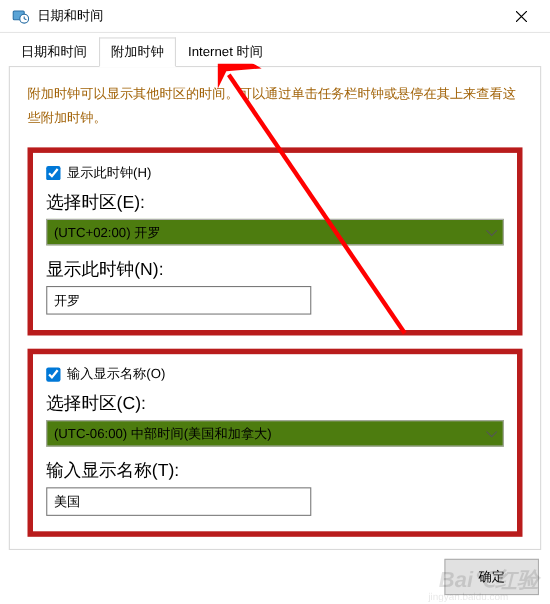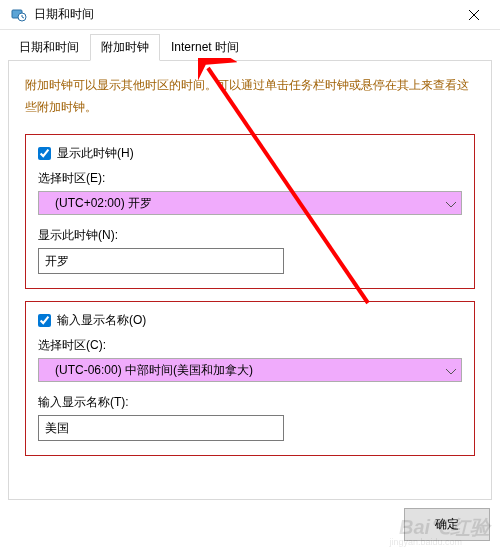--- a/index.html
+++ b/index.html
@@ -11,26 +11,26 @@
     .titlebar-close { width: 44px; height: 30px; display: flex; align-items: center; justify-content: center; color: #333; cursor: pointer; }
 
     .tabs-row { display: flex; padding: 6px 8px 0 8px; align-items: flex-end; height: 30px; }
     .tab { padding: 4px 10px; font-size: 12px; border: 1px solid transparent; border-bottom: none; color: #000; cursor: pointer; position: relative; z-index: 1; }
     .tab.active { border-color: #d9d9d9; background: #fff; border-bottom: 1px solid #fff; margin-bottom: -1px; z-index: 3; }
 
     .tabpanel { margin: 0 8px 0 8px; border: 1px solid #d9d9d9; padding: 14px 16px 10px 16px; height: 440px; position: relative; z-index: 2; background: #fff; }
 
     .desc { font-size: 12px; color: #a16207; line-height: 1.8; margin-bottom: 16px; }
 
-    .clock-group { border: 1px solid #b91c1c; padding: 10px 12px 14px 12px; margin-bottom: 12px; }
+    .clock-group { border: 5px solid #b91c1c; padding: 10px 12px 14px 12px; margin-bottom: 12px; }
     .checkbox-row { display: flex; align-items: center; font-size: 12px; margin-bottom: 8px; }
     .checkbox-row input[type="checkbox"] { width: 13px; height: 13px; margin-right: 6px; accent-color: #0078d7; }
-    .field-label { font-size: 12px; margin-bottom: 4px; display: block; }
+    .field-label { font-size: 16px; margin-bottom: 4px; display: block; }
     .select-wrap { position: relative; width: 100%; margin-bottom: 12px; }
-    .select { width: 100%; height: 24px; border: 1px solid #adadad; background: #f0abfc; font-size: 12px; padding: 0 24px 0 16px; appearance: none; color: #000; }
+    .select { width: 100%; height: 24px; border: 1px solid #adadad; background: #4d7c0f; font-size: 12px; padding: 0 24px 0 6px; appearance: none; color: #000; }
     .select-arrow { position: absolute; right: 6px; top: 50%; transform: translateY(-50%); pointer-events: none; color: #555; }
     .text-input { width: 58%; height: 24px; border: 1px solid #7a7a7a; font-size: 12px; padding: 12px 6px; }
 
     .button-row { position: absolute; bottom: 8px; right: 10px; display: flex; gap: 8px; }
     .btn { min-width: 86px; height: 33px; border: 1px solid #adadad; background: #e1e1e1; font-size: 12px; cursor: pointer; padding: 0 10px; }
 
     .arrow-annotation { position: absolute; top: 58px; left: 198px; width: 200px; height: 260px; pointer-events: none; z-index: 10; }
 
     .watermark { position: absolute; bottom: 8px; right: 10px; font-size: 20px; color: rgba(0,0,0,0.12); font-style: italic; font-weight: bold; pointer-events: none; z-index: 5; }
     .watermark-sub { position: absolute; bottom: 2px; right: 38px; font-size: 9px; color: rgba(0,0,0,0.1); pointer-events: none; z-index: 5; text-align: right; }

